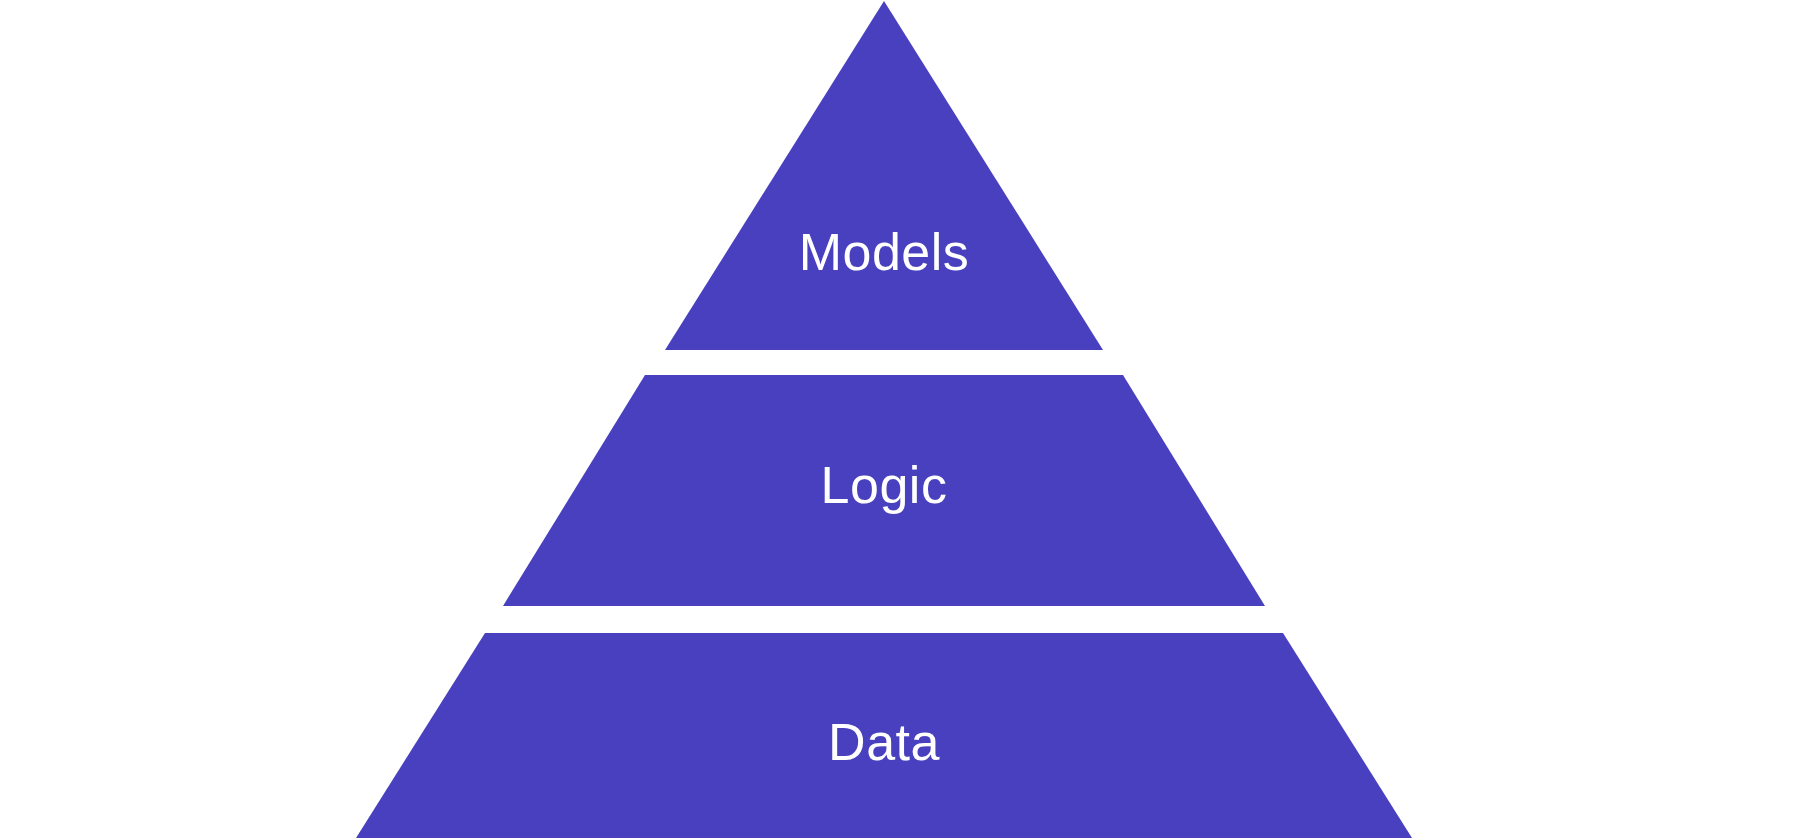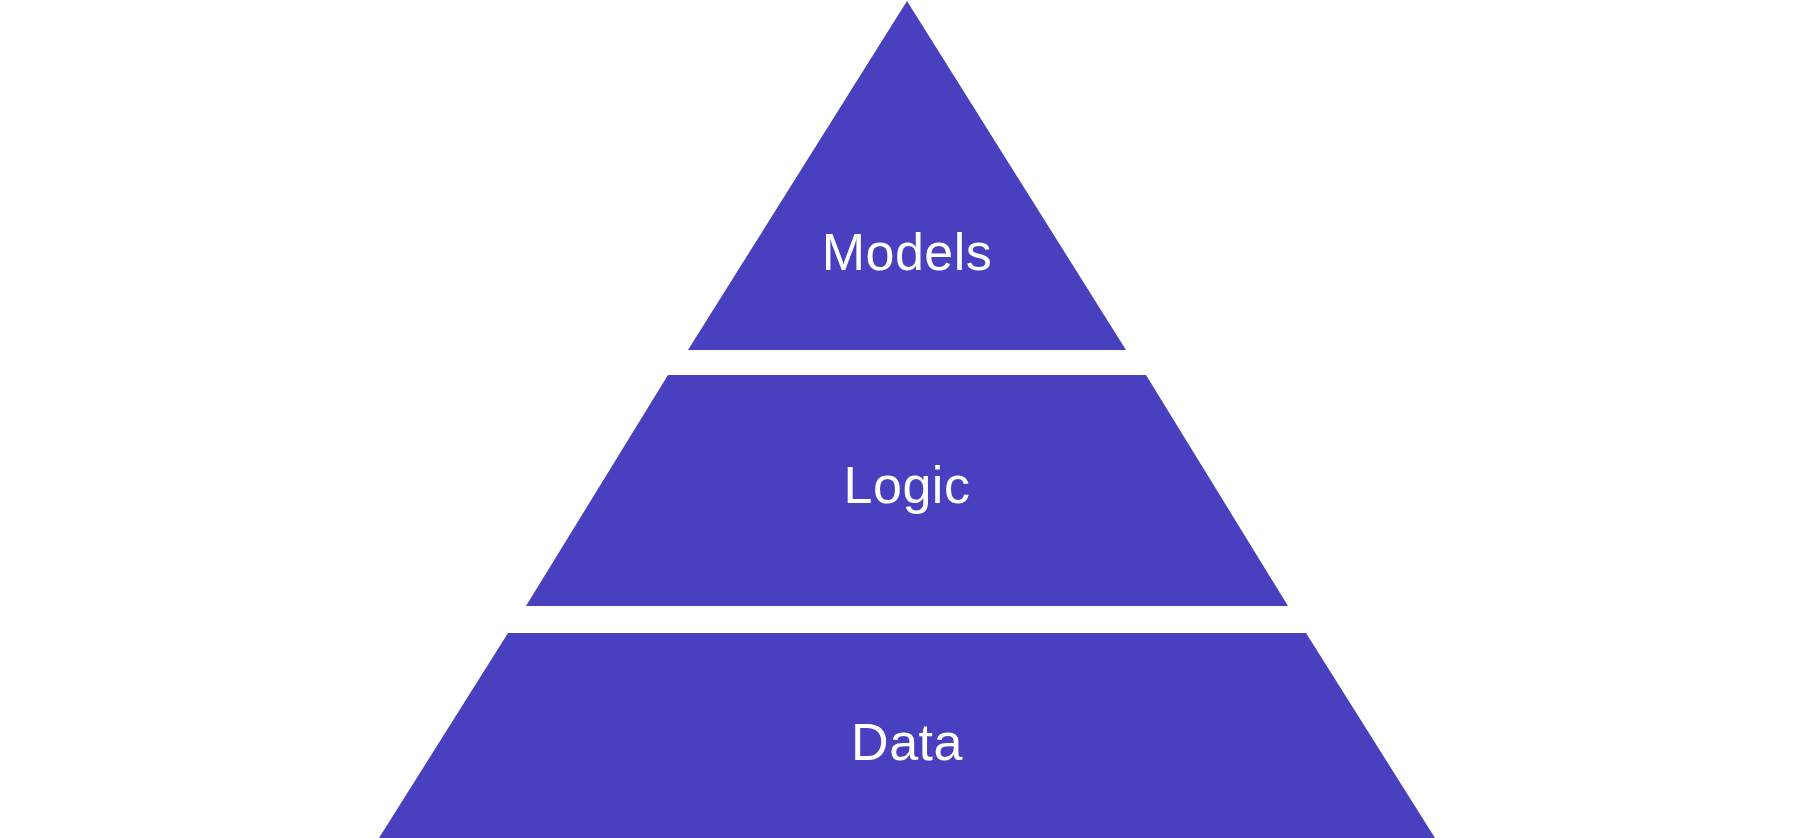--- a/index.html
+++ b/index.html
@@ -8,21 +8,20 @@
     width: 1817px;
     height: 838px;
     background: #ffffff;
     overflow: hidden;
   }
   .canvas {
     position: relative;
     width: 1621px;
     height: 838px;
     background: #ffffff;
-    padding-left: 23px;
   }
   svg.pyramid {
     display: block;
     width: 1817px;
     height: 838px;
   }
   svg.pyramid text {
     font-family: "Liberation Sans", sans-serif;
     font-size: 52px;
     font-weight: 500;

